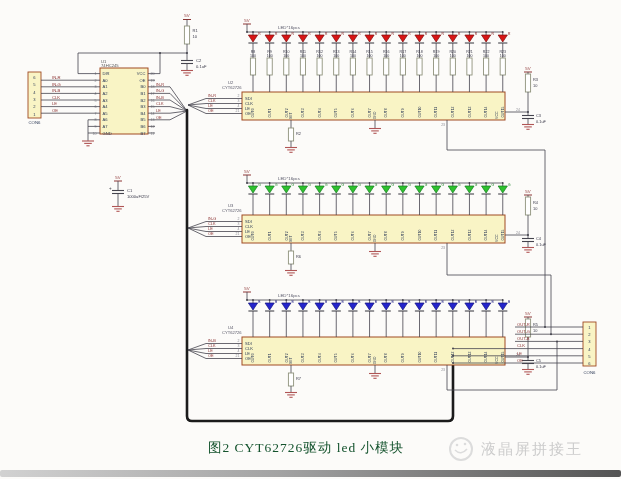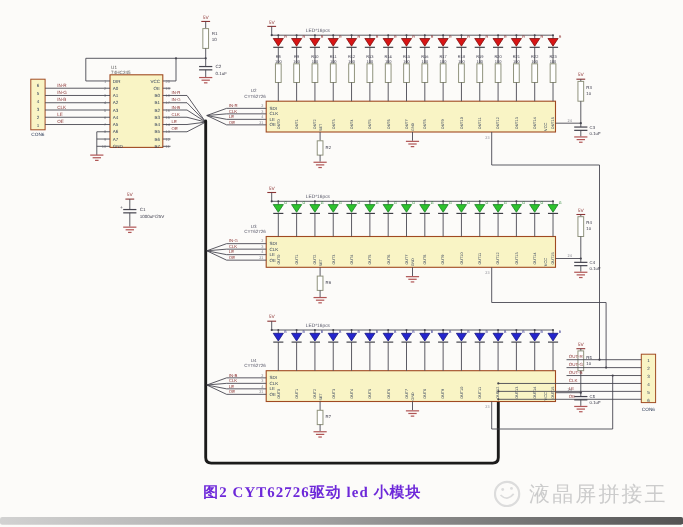--- a/index.html
+++ b/index.html
@@ -1,24 +1,24 @@
 <!DOCTYPE html>
 <html><head>
 <meta charset="utf-8">
 <style>
   html,body{margin:0;padding:0;background:#fff;}
   .stage{position:relative;width:621px;height:479px;background:#fcfbf9;overflow:hidden;
          font-family:"Liberation Sans",sans-serif;}
   #schematic{position:absolute;left:0;top:0;}
   #schematic text{font-family:"Liberation Sans",sans-serif;}
-  .caption{position:absolute;left:124px;top:439px;width:320px;text-align:center;
-           font-family:"Liberation Serif",serif;font-size:13.5px;color:#6d28d9;letter-spacing:1px;font-weight:bold;}
+  .caption{position:absolute;left:146px;top:439px;width:320px;text-align:center;
+           font-family:"Liberation Serif",serif;font-size:13.5px;color:#14532d;letter-spacing:1px;}
   .watermark{position:absolute;left:446px;top:433px;width:172px;height:32px;
              display:flex;align-items:center;gap:5px;}
-  .wm-text{font-size:19px;color:#cccccc;letter-spacing:2px;white-space:nowrap;}
+  .wm-text{font-size:15px;color:#cccccc;letter-spacing:2px;white-space:nowrap;}
   .photo-edge{position:absolute;left:0;top:470px;width:621px;height:7px;
               background:linear-gradient(90deg,#cdcdcd,#999 45%,#414141);border-radius:2px;opacity:.9;}
 </style>
 </head>
 <body>
 
 <div class="stage">
   <svg id="schematic" width="621" height="479" viewBox="0 0 621 479">
       <rect x="28" y="72" width="13" height="46" fill="#f9f4c5" stroke="#a04a22" stroke-width="0.9"></rect>
       <text x="34.5" y="79" font-size="4.1" fill="#2c3a57" text-anchor="middle">6</text>

